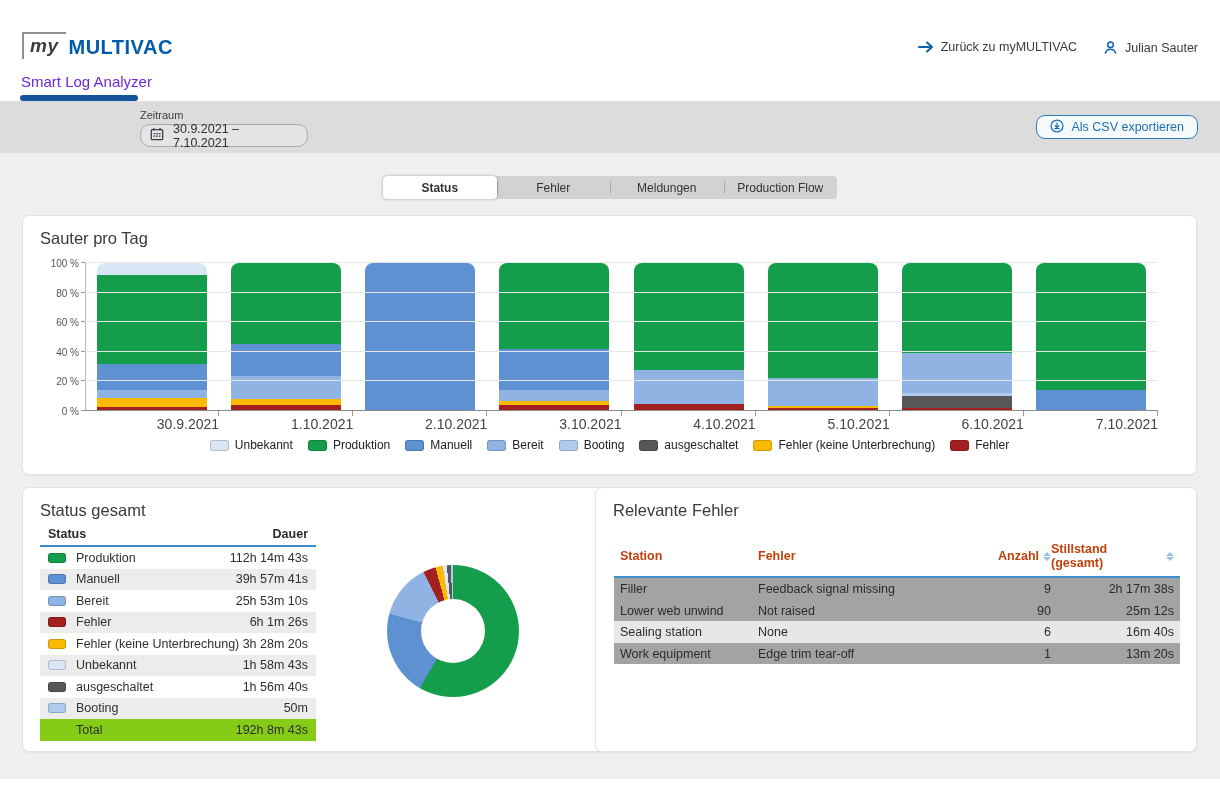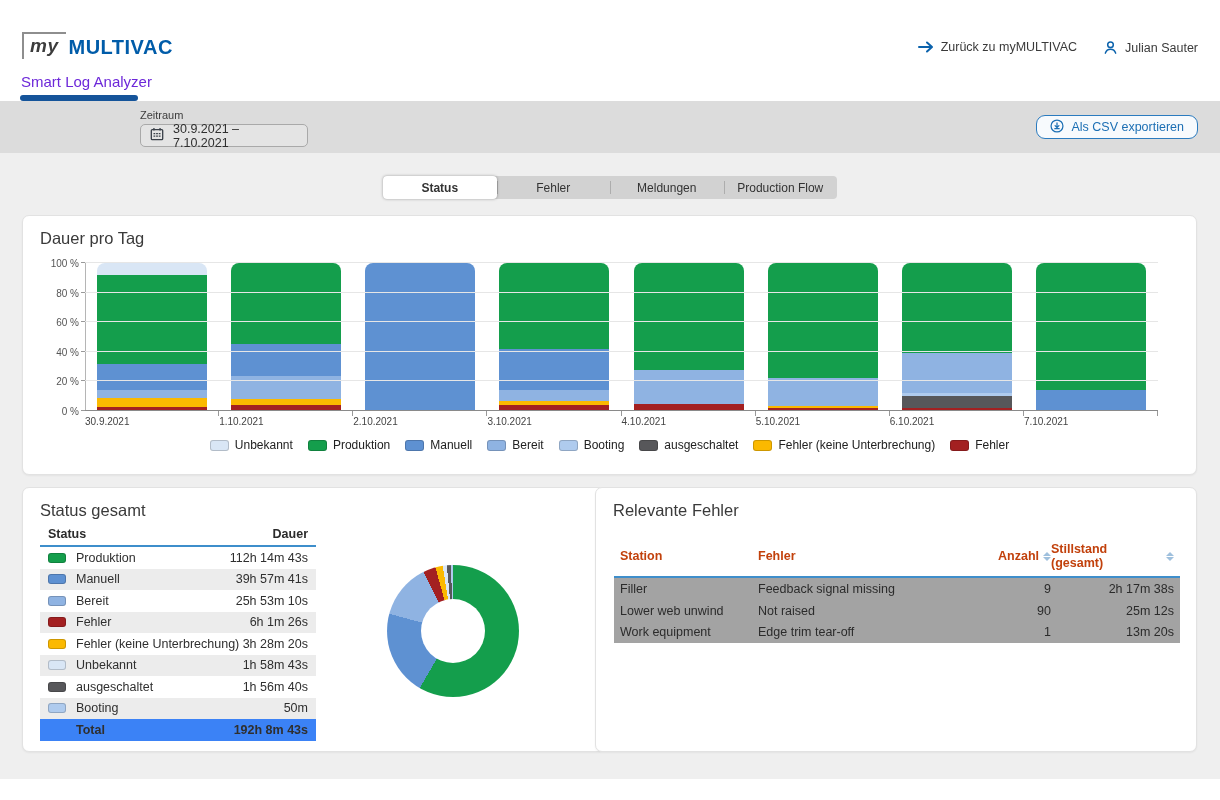--- a/index.html
+++ b/index.html
@@ -17,21 +17,21 @@
   .top-link { display:flex; align-items:center; gap:7px; font-size:12.5px; color:#3a3a3a; cursor:pointer; }
   .top-link svg { display:block; }
 
   
   #filterband { position:absolute; left:0; top:101px; width:1220px; height:52px; background:#dcdcdc; }
   .field-label { font-size:11px; color:#3d3d3d; margin-bottom:3px; }
   #machine-wrap { position:absolute; left:22px; top:8px; }
   #machine-select { width:112px; height:23px; background:#fff; border:1px solid #b3b3b3; border-radius:4px; display:flex; align-items:center; justify-content:space-between; padding:0 8px; font-size:12.5px; color:#2f2f2f; cursor:pointer; }
   #machine-select .chev { width:9px; height:9px; border-right:2px solid #2e7cc0; border-bottom:2px solid #2e7cc0; transform:rotate(45deg) translateY(-3px); }
   #period-wrap { position:absolute; left:140px; top:8px; }
-  #period-box { width:168px; height:23px; background:#e4e4e4; border:1px solid #a9a9a9; border-radius:5px; display:flex; align-items:center; gap:9px; padding:0 9px; font-size:12.5px; color:#2f2f2f; cursor:pointer; }
+  #period-box { width:168px; height:23px; background:#e4e4e4; border:1px solid #a9a9a9; border-radius:10px; display:flex; align-items:center; gap:9px; padding:0 9px; font-size:12.5px; color:#2f2f2f; cursor:pointer; }
   #export-btn { position:absolute; right:22px; top:14px; height:24px; border:1px solid #2b7bbf; border-radius:9px; background:#f7fafd; color:#1c6fb4; font-size:12.5px; display:flex; align-items:center; gap:7px; padding:0 13px; cursor:pointer; }
 
   
   #main { position:absolute; left:0; top:153px; width:1220px; height:626px; background:#efefef; }
 
   
   #segmented { position:absolute; left:383px; top:23px; width:454px; height:23px; background:#d2d2d2; border-radius:4px; display:flex; }
   .seg { flex:1; display:flex; align-items:center; justify-content:center; font-size:12px; color:#333; cursor:pointer; position:relative; }
   .seg + .seg::before { content:""; position:absolute; left:0; top:5px; height:13px; width:1px; background:#adadad; }
   .seg.active { background:#fff; border-radius:4px; box-shadow:0 0 3px rgba(0,0,0,.35); font-weight:bold; z-index:1; }
@@ -48,33 +48,33 @@
   .gridline.axis { background:#8a8a8a; height:1px; }
   #yaxis-line { position:absolute; left:0; top:0; bottom:0; width:1px; background:#b5b5b5; }
   .ytick-label { position:absolute; right:calc(100% + 6px); transform:translateY(50%); font-size:10px; color:#555; white-space:nowrap; }
   .ytick-mark { position:absolute; right:100%; width:4px; height:1px; background:#999; }
   #slots { position:absolute; left:0; right:0; top:0; bottom:0; display:flex; }
   .slot { flex:1; display:flex; justify-content:center; align-items:flex-end; position:relative; }
   .slot::after { content:""; position:absolute; right:0; bottom:-5px; width:1px; height:5px; background:#999; }
   .bar { width:110px; height:100%; display:flex; flex-direction:column-reverse; border-radius:8px 8px 0 0; overflow:hidden; }
   .bar .segm { width:100%; }
   #xlabels { position:absolute; left:62px; right:38px; top:200px; display:flex; }
-  .xlabel { flex:1; text-align:left; font-size:10px; color:#444; }
+  .xlabel { flex:1; text-align:right; font-size:14px; color:#444; }
   #legend { position:absolute; left:0; right:0; top:222px; display:flex; justify-content:center; align-items:center; gap:15px; }
   .legend-item { display:flex; align-items:center; gap:6px; font-size:12px; color:#222; }
   .chip { width:19px; height:11px; border-radius:3px; border:1px solid rgba(0,0,0,.18); }
 
   
   #st-table { position:absolute; left:17px; top:37px; width:276px; font-size:12.5px; color:#2f2f2f; }
   .st-row { display:flex; align-items:center; justify-content:space-between; padding:3px 8px; height:21.5px; }
   .st-row .left { display:flex; align-items:center; gap:10px; }
   .st-row .chip { width:18px; height:10px; }
   .st-head { font-weight:bold; color:#2b2b2b; border-bottom:2px solid #3e8ecb; padding:2px 8px 4px 8px; display:flex; justify-content:space-between; }
   .st-row.stripe { background:#ececec; }
-  .st-row.total { background:#3b82f6;font-weight:bold; }
+  .st-row.total { background:#84cc16; }
 
   #donut { position:absolute; left:364px; top:77px; width:132px; height:132px; border-radius:50%; }
   #donut::after { content:""; position:absolute; left:50%; top:50%; width:64px; height:64px; margin:-32px 0 0 -32px; border-radius:50%; background:#fff; }
 
   
   #err-table { position:absolute; left:18px; top:50px; width:566px; font-size:12.5px; color:#2b2b2b; }
   .err-grid { display:grid; grid-template-columns:138px 205px 88px 1fr; align-items:center; }
   .err-head { color:#c2410c; font-weight:bold; border-bottom:2px solid #3e8ecb; padding:4px 6px 6px 6px; }
   .err-head .hcell { display:flex; align-items:center; gap:4px; }
   .err-head .hcell.num { justify-content:flex-end; }
@@ -148,21 +148,21 @@
   <div id="main">
 
     <div id="segmented">
         <div class="seg active">Status</div>
         <div class="seg">Fehler</div>
         <div class="seg">Meldungen</div>
         <div class="seg">Production Flow</div>
       </div>
 
     <div class="card" id="card-status-day">
-      <div class="card-title">Dauer pro Tag</div>
+      <div class="card-title">Sauter pro Tag</div>
       <div id="plot">
         <div id="yaxis-line"></div>
         <div id="slots">
             <div class="slot">
               <div class="bar">
                 <div class="segm" style="height: 2.5%; background: rgb(163, 32, 33);"></div>
                 <div class="segm" style="height: 6%; background: rgb(251, 185, 0);"></div>
                 <div class="segm" style="height: 6%; background: rgb(143, 179, 226);"></div>
                 <div class="segm" style="height: 17%; background: rgb(94, 145, 210);"></div>
                 <div class="segm" style="height: 60.5%; background: rgb(20, 158, 76);"></div>
@@ -396,20 +396,26 @@
               <div>Feedback signal missing</div>
               <div class="cell-num">9</div>
               <div class="cell-num">2h 17m 38s</div>
             </div>
             <div class="err-grid err-row stripe0">
               <div>Lower web unwind</div>
               <div>Not raised</div>
               <div class="cell-num">90</div>
               <div class="cell-num">25m 12s</div>
             </div>
+            <div class="err-grid err-row stripe1">
+              <div>Sealing station</div>
+              <div>None</div>
+              <div class="cell-num">6</div>
+              <div class="cell-num">16m 40s</div>
+            </div>
             <div class="err-grid err-row stripe0">
               <div>Work equipment</div>
               <div>Edge trim tear-off</div>
               <div class="cell-num">1</div>
               <div class="cell-num">13m 20s</div>
             </div>
           </div>
       </div>
     </div>
 

